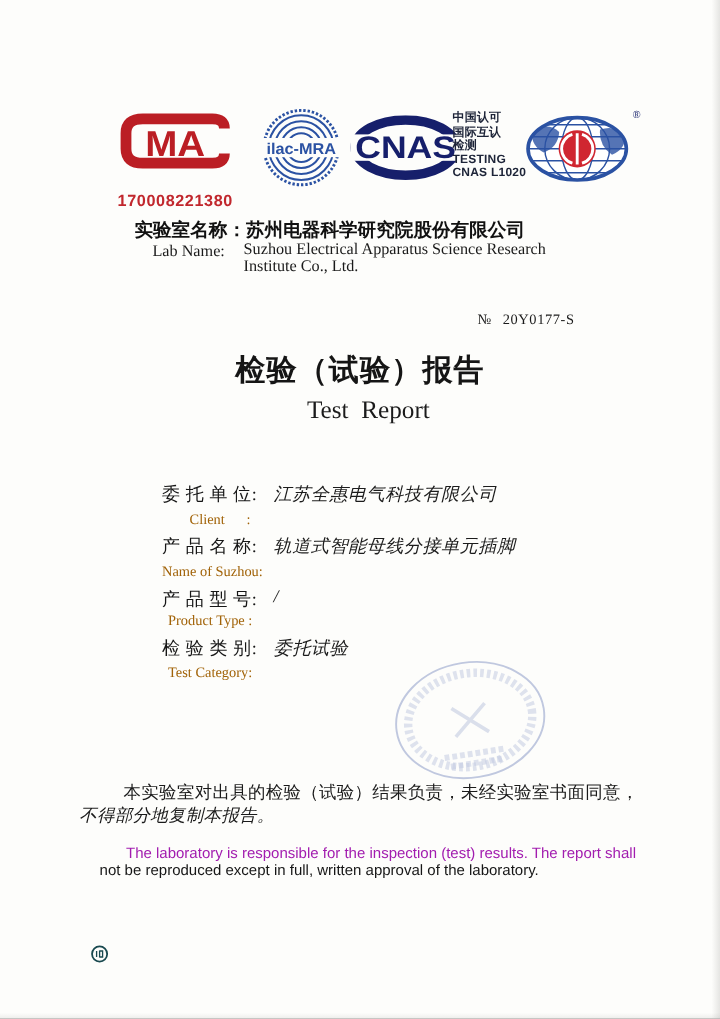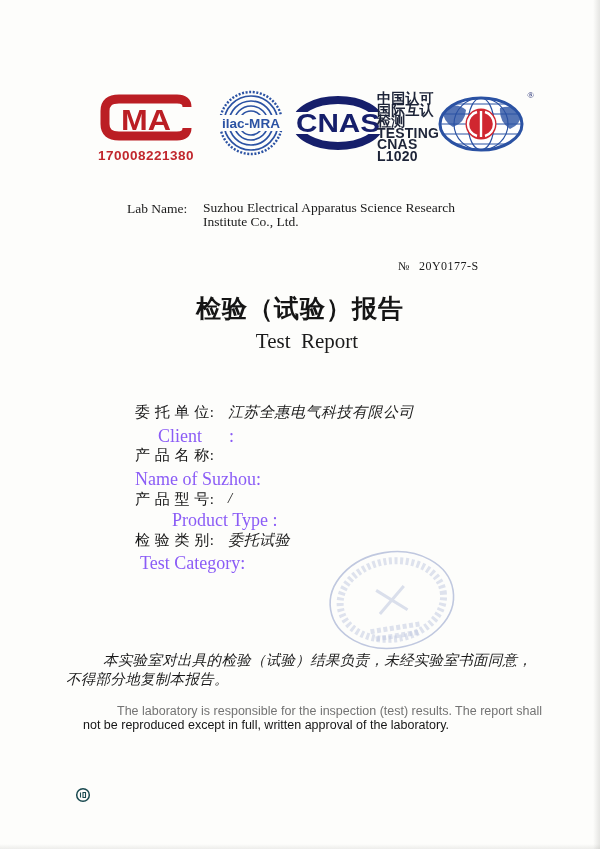--- a/index.html
+++ b/index.html
@@ -9,27 +9,27 @@
     font-family:"Liberation Serif",serif;color:#1a1a1a;
   }
   .abs{position:absolute;}
   .edge-shade-right{position:absolute;top:0;right:0;width:7px;height:100%;
     background:linear-gradient(to right,rgba(0,0,0,0),rgba(120,120,115,0.18));}
   .edge-shade-bottom{position:absolute;left:0;bottom:0;width:100%;height:5px;
     background:linear-gradient(to bottom,rgba(0,0,0,0),rgba(120,120,115,0.12));}
 
   
   .cma{left:98px;top:94px;width:96px;text-align:left;}
-  .cma-num{margin-top:3px;font-family:"Liberation Sans",sans-serif;
+  .cma-num{margin-top:14px;font-family:"Liberation Sans",sans-serif;
     font-weight:bold;font-size:13.5px;letter-spacing:.5px;color:#c1272d;}
   .ilac{left:215px;top:89px;}
   .cnas{left:292px;top:96px;}
   .acc{left:377px;top:93px;width:66px;
     font-family:"Liberation Sans",sans-serif;font-weight:bold;
-    font-size:14px;line-height:11.6px;color:#1d2438;letter-spacing:.2px;}
+    font-size:10px;line-height:11.6px;color:#1d2438;letter-spacing:.2px;}
   .globe-wrap{left:437px;top:92px;width:92px;height:62px;}
   .reg{position:absolute;right:-5px;top:-2px;font-size:9px;color:#16216b;
     font-family:"Liberation Serif",serif;}
 
   
   .lab-zh{left:112px;top:182px;font-family:"Liberation Sans",sans-serif;
     font-weight:bold;font-size:15.5px;color:#111;}
   .lab-en-label{left:127px;top:201px;font-size:13.5px;}
   .lab-en-1{left:203px;top:200px;font-size:13.5px;}
   .lab-en-2{left:203px;top:214px;font-size:13.5px;}
@@ -42,30 +42,30 @@
   .title-zh{left:0;top:292px;width:100%;text-align:center;padding-left:0;
     box-sizing:border-box;font-family:"Liberation Sans",sans-serif;
     font-weight:bold;font-size:25px;letter-spacing:1px;color:#151515;}
   .title-en{left:0;top:329px;width:100%;text-align:center;padding-left:14px;
     box-sizing:border-box;font-family:Liberation Serif, serif;
     font-size:21px;white-space:pre;color:#1b1b1b;}
 
   
   .f-label{left:135px;font-weight:normal;font-size:15px;letter-spacing:.5px;color:#161616;}
   .f-value{left:228px;font-size:15px;font-style:italic;color:#1c1c1c;letter-spacing:.5px;}
-  .f-en{font-size:18px;color:#8b5cf6;white-space:pre;}
+  .f-en{font-size:12px;color:#a16207;white-space:pre;}
   .r1z{top:403px;} .r1v{top:403px;} .r1e{left:158px;top:426px;}
   .r2z{top:446px;} .r2v{top:446px;} .r2e{left:135px;top:469px;}
-  .r3z{top:490px;} .r3v{top:490px;} .r3e{left:140px;top:510px;margin-left:32px;}
+  .r3z{top:490px;} .r3v{top:490px;} .r3e{left:140px;top:510px;}
   .r4z{top:531px;} .r4v{top:531px;text-align:center;} .r4e{left:140px;top:553px;}
 
   
-  .st-zh1{left:103px;top:651px;font-size:14.5px;font-style:italic;letter-spacing:.3px;white-space:nowrap;}
+  .st-zh1{left:103px;top:651px;font-size:14.5px;letter-spacing:.3px;white-space:nowrap;}
   .st-zh2{left:66px;top:670px;font-size:14.5px;font-style:italic;letter-spacing:.3px;white-space:nowrap;}
-  .st-en1{left:117px;top:704px;font-family:"Liberation Sans",sans-serif;font-size:12.5px;white-space:nowrap;color:#737373;}
+  .st-en1{left:105px;top:704px;font-family:"Liberation Sans",sans-serif;font-size:12.5px;white-space:nowrap;color:#a21caf;}
   .st-en2{left:83px;top:718px;font-family:"Liberation Sans",sans-serif;font-size:12.5px;white-space:nowrap;color:#161616;}
 
   
   .stamp{left:322px;top:546px;opacity:.5;transform:rotate(-9deg);}
 
   
   .punch{left:75px;top:787px;}
 </style>
 </head>
 <body>
@@ -134,36 +134,40 @@
       <circle cx="44" cy="32" r="15.5" fill="#d02630"></circle>
       <g stroke="#ffffff" stroke-width="2.4" fill="none">
         <path d="M40 20 a12.5 12.5 0 0 0 0 24"></path>
         <path d="M48 20 a12.5 12.5 0 0 1 0 24"></path>
         <path d="M44 19 V45"></path>
       </g>
     </svg>
     <span class="reg">®</span>
   </div>
 
+  <div class="abs lab-zh">
+    <span>实验室名称：</span><span>苏州电器科学研究院股份有限公司</span>
+  </div>
   <div class="abs lab-en-label">Lab Name:</div>
   <div class="abs lab-en-1">Suzhou Electrical Apparatus Science Research</div>
   <div class="abs lab-en-2">Institute Co., Ltd.</div>
 
   <div class="abs report-no">
     <span>№</span><span class="val">20Y0177-S</span>
   </div>
 
   <div class="abs title-zh">检验（试验）报告</div>
   <div class="abs title-en">Test  Report</div>
 
   <div class="abs f-label r1z">委 托 单 位:</div>
   <div class="abs f-value r1v">江苏全惠电气科技有限公司</div>
   <div class="abs f-en r1e">Client      :</div>
 
   <div class="abs f-label r2z">产 品 名 称:</div>
+  <div class="abs f-value r2v">轨道式智能母线分接单元插脚</div>
   <div class="abs f-en r2e">Name of Suzhou:</div>
 
   <div class="abs f-label r3z">产 品 型 号:</div>
   <div class="abs f-value r3v">/</div>
   <div class="abs f-en r3e">Product Type :</div>
 
   <div class="abs f-label r4z">检 验 类 别:</div>
   <div class="abs f-value r4v">委托试验</div>
   <div class="abs f-en r4e">Test Category:</div>
 

